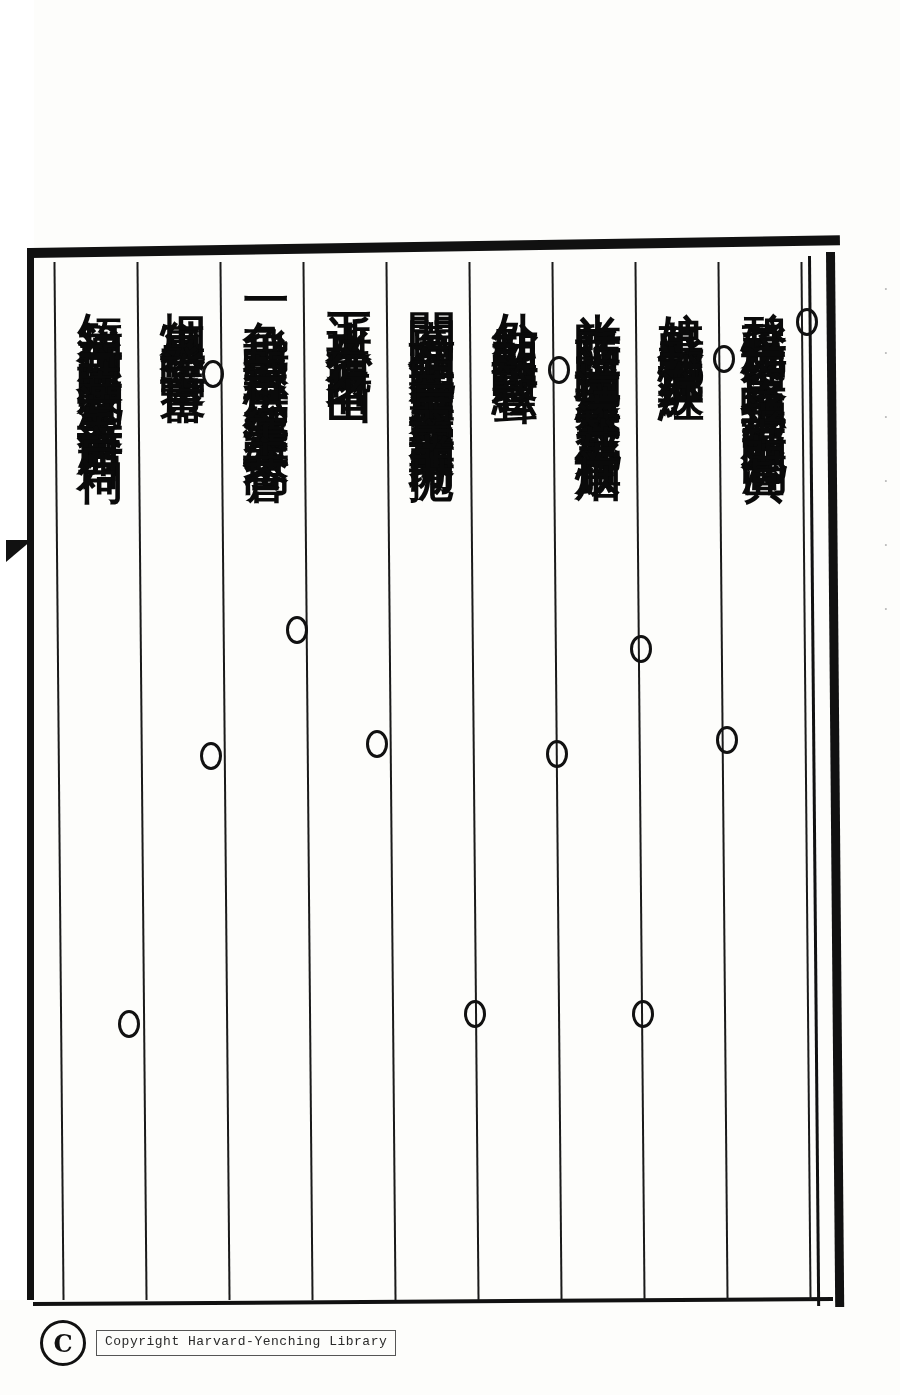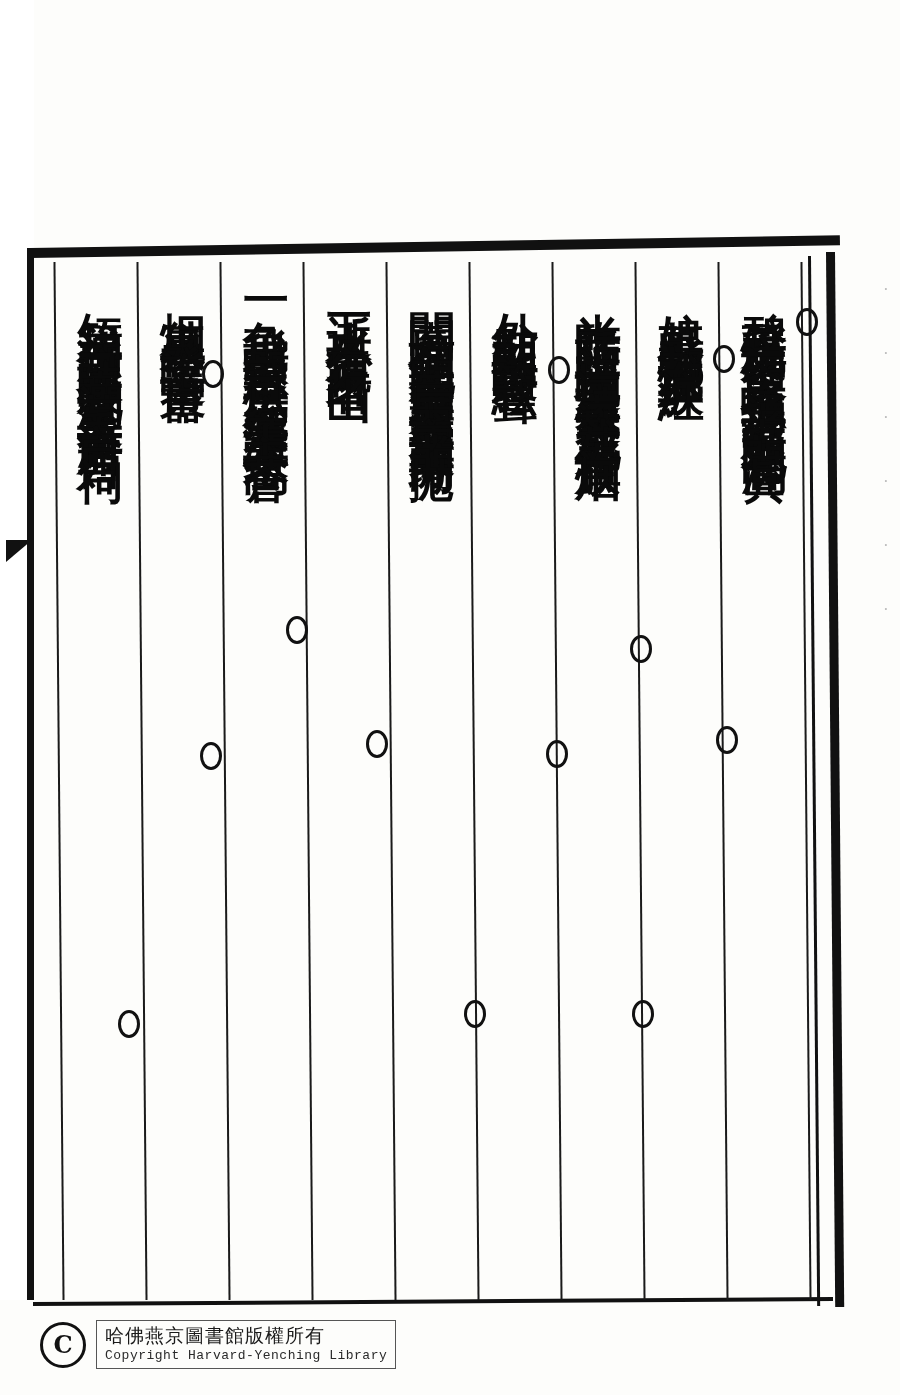--- a/index.html
+++ b/index.html
@@ -277,18 +277,17 @@
   <div class="mark-circle" style="left:286px; top:616px;"></div>
   <div class="mark-circle" style="left:202px; top:360px;"></div>
   <div class="mark-circle" style="left:200px; top:742px;"></div>
   <div class="mark-circle" style="left:118px; top:1010px;"></div>
 
   <div class="margin-marks">· · · · · ·</div>
 
   <div class="stamp">
     <div class="stamp-seal">C</div>
     <div class="stamp-box">
-      <div class="stamp-cn">哈佛燕京圖書館版權所有</div>
       <div class="stamp-en">Copyright Harvard-Yenching Library</div>
     </div>
   </div>
 
 </div>
 
 </body></html>

